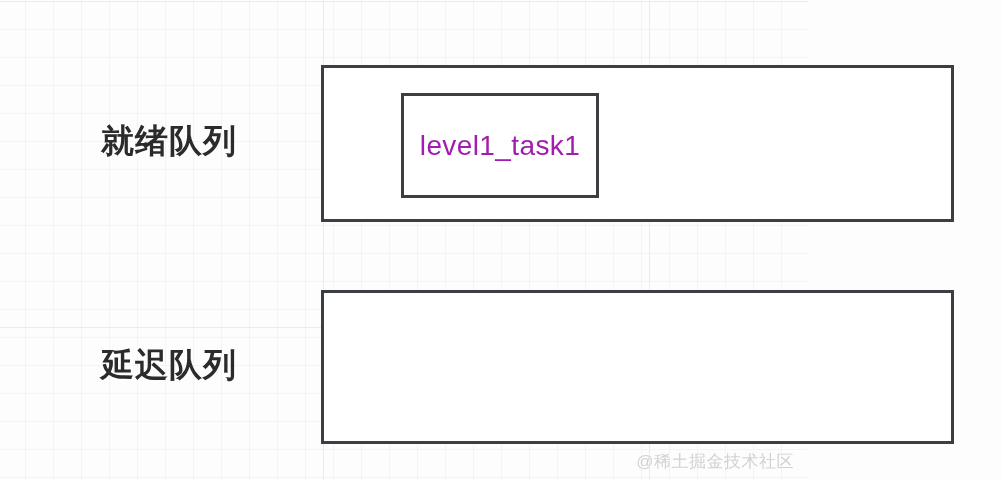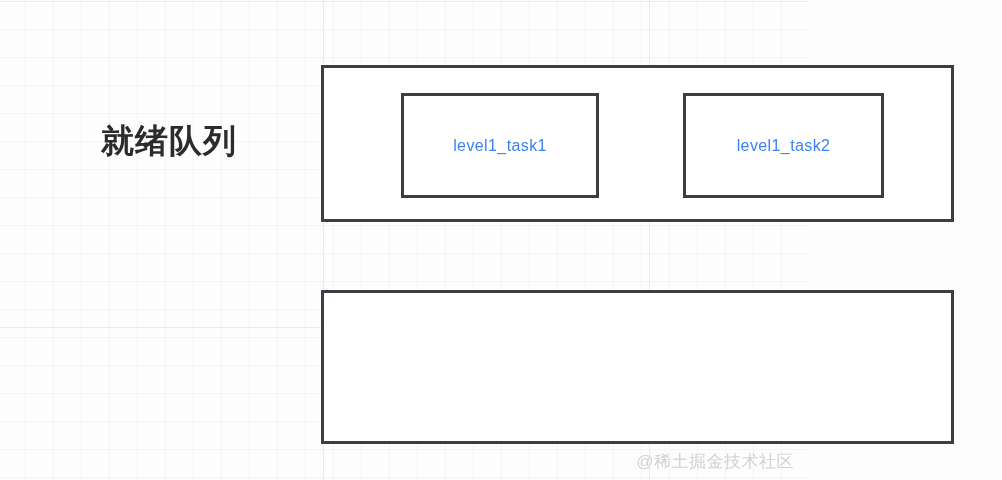--- a/index.html
+++ b/index.html
@@ -74,22 +74,22 @@
   .task-box {
     position: absolute;
     box-sizing: border-box;
     border: 3px solid #3b3f44;
     background: #ffffff;
     display: flex;
     align-items: center;
     justify-content: center;
   }
   .task-label {
-    font-size: 16px;
-    color: #3b82f6;
+    font-size: 28px;
+    color: #a21caf;
     letter-spacing: 0.4px;
     white-space: nowrap;
   }
   #task-1 {
     left: 77px;
     top: 25px;
     width: 198px;
     height: 105px;
   }
   #task-2 {
@@ -118,23 +118,21 @@
 <div id="canvas">
 
   <div class="row-label" id="label-ready">就绪队列</div>
 
   <div class="queue-box" id="queue-ready">
 
     <div class="task-box" id="task-1">
       <span class="task-label">level1_task1</span>
     </div>
 
-    <div class="task-box" id="task-2">
-      <span class="task-label">level1_task2</span>
-    </div>
   </div>
 
+  <div class="row-label" id="label-delay">延迟队列</div>
 
   <div class="queue-box" id="queue-delay"></div>
 
   <div id="watermark">@稀土掘金技术社区</div>
 
 </div>
 
 </body></html>

